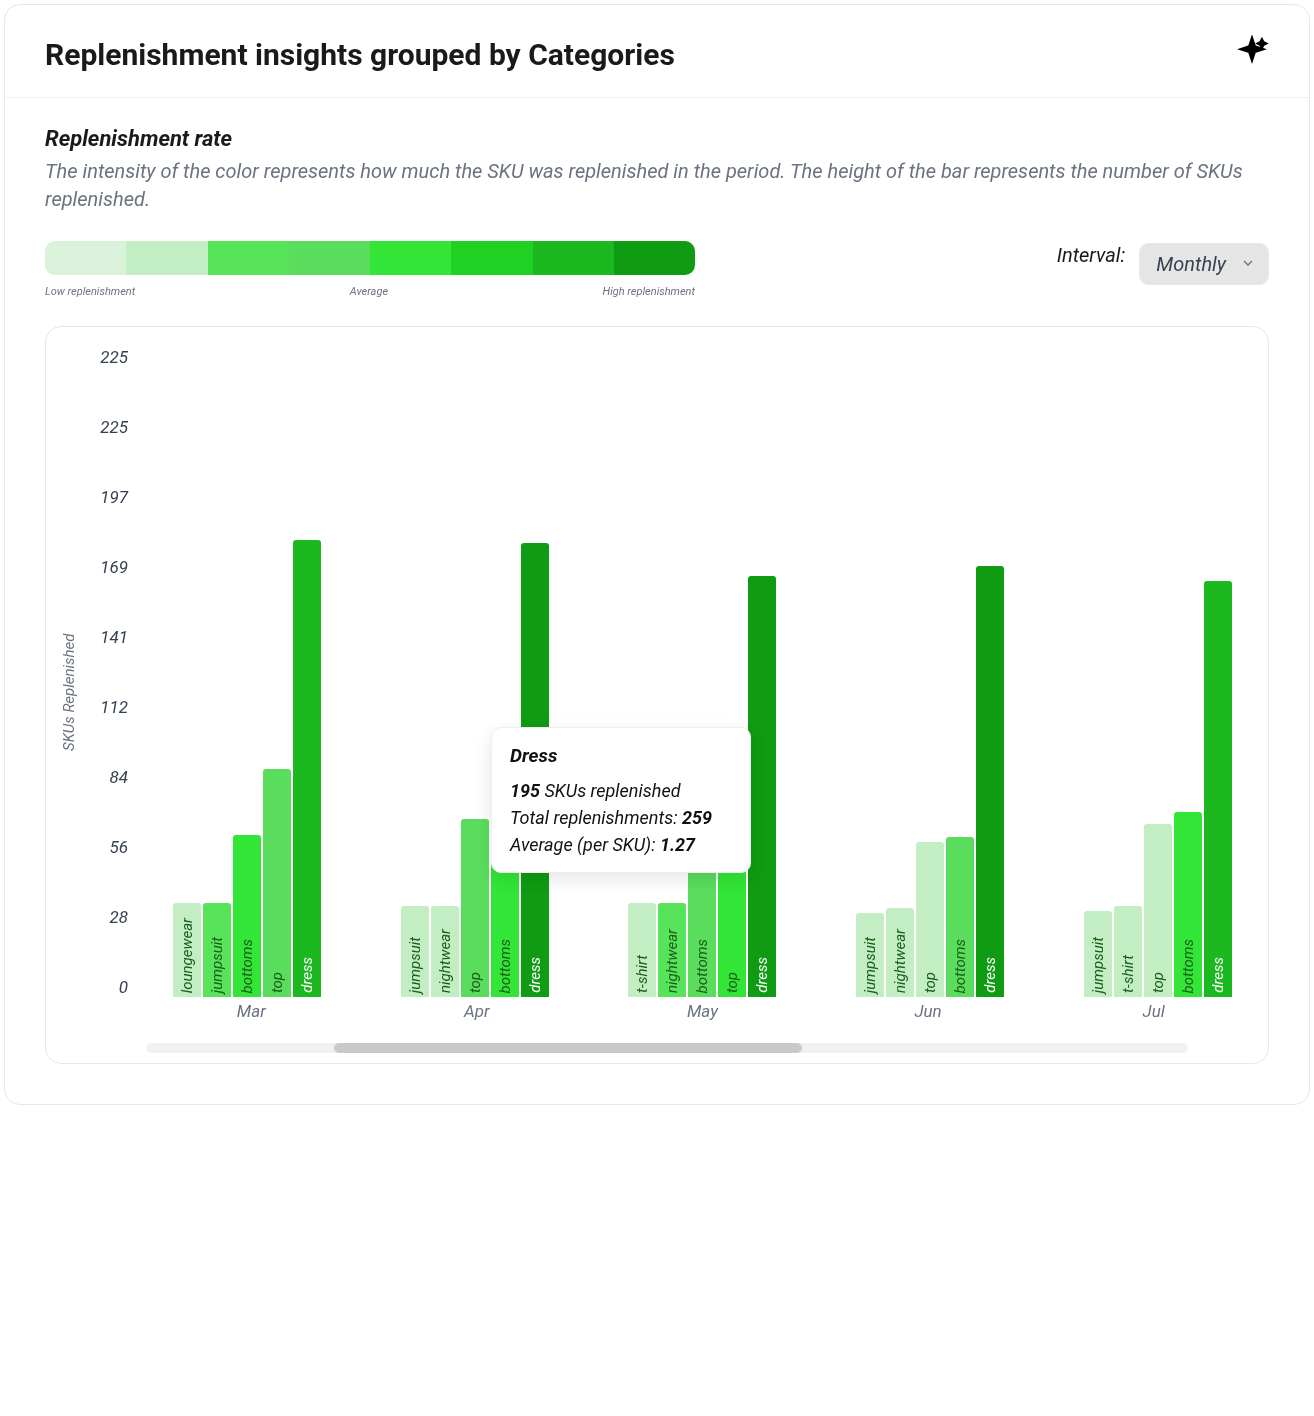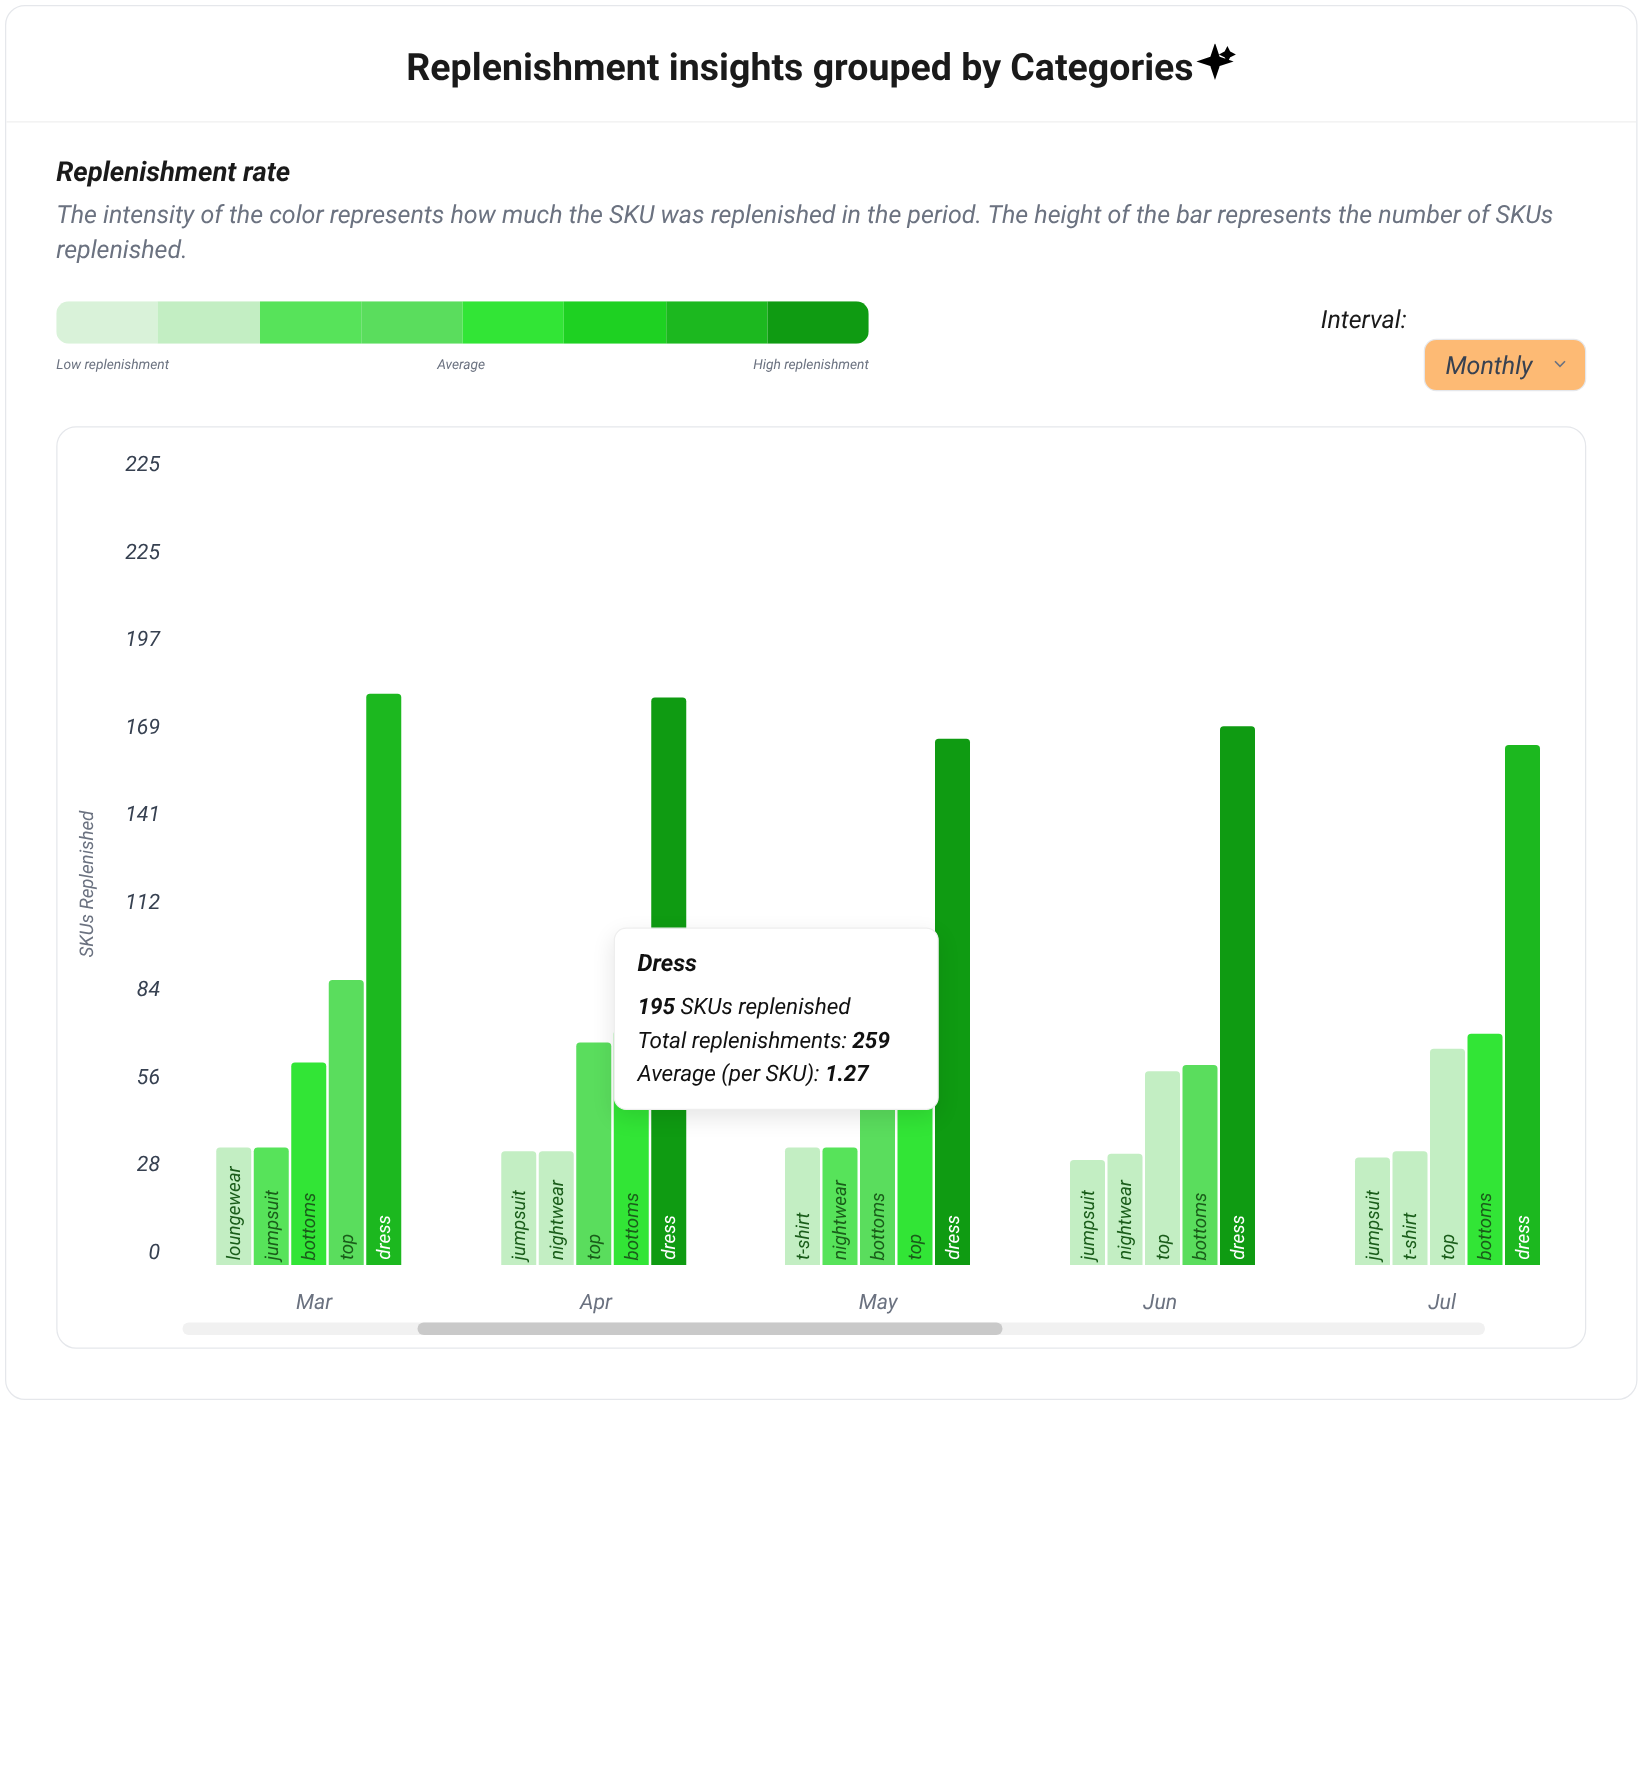--- a/index.html
+++ b/index.html
@@ -12,21 +12,21 @@
   }
   .card {
     border: 1px solid #e5e7eb;
     border-radius: 16px;
     margin: 4px;
     overflow: hidden;
   }
   .card-header {
     display: flex;
     align-items: center;
-    justify-content: center;
+    justify-content: space-between;
     padding: 30px 40px 24px 40px;
     border-bottom: 1px solid #f0f0f0;
   }
   .card-title {
     font-size: 30px;
     font-weight: 700;
     margin: 0;
   }
   .sparkle {
     width: 34px;
@@ -74,25 +74,24 @@
     align-items: flex-start;
     gap: 14px;
     font-size: 20px;
     padding-top: 2px;
   }
   .select {
     border: 1px solid #e5e7eb;
     border-radius: 10px;
     padding: 8px 42px 8px 16px;
     font-size: 20px;
-    background: #fdba74;
+    background: #e5e5e5;
     position: relative;
     color: #374151;
     cursor: pointer;
-    margin-top: 28px;
   }
   .select .chev {
     position: absolute;
     right: 12px;
     top: 50%;
     transform: translateY(-50%);
     color: #6b7280;
   }
   .chart-frame {
     border: 1px solid #e5e7eb;
@@ -170,21 +169,21 @@
   }
   .bar-label {
     writing-mode: vertical-rl;
     transform: rotate(180deg);
     font-size: 15px;
     padding: 4px 0;
     white-space: nowrap;
   }
   .x-labels {
     position: absolute;
-    left: 0; right: 0; bottom: 0;
+    left: 0; right: 0; bottom: 16px;
     display: flex;
     gap: 17px;
     padding-left: 6px;
   }
   .x-labels > div { flex: 1; text-align: center; font-size: 17px; color: #6b7280; }
   .tooltip {
     position: absolute;
     background: #fff;
     border: 1px solid #eee;
     box-shadow: 0 6px 18px rgba(0,0,0,0.10);

